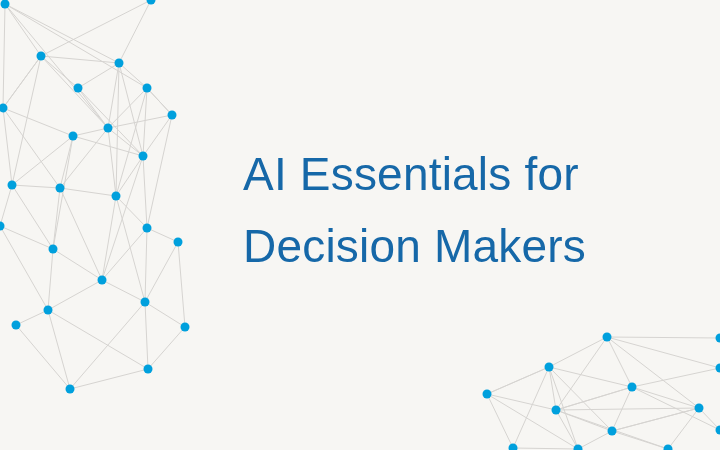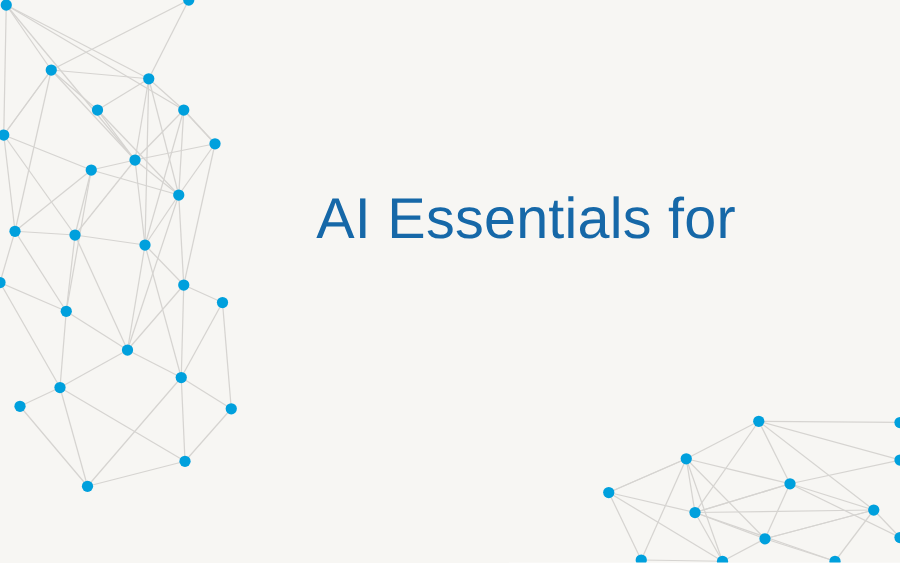--- a/index.html
+++ b/index.html
@@ -30,21 +30,21 @@
   .net-edge {
     stroke: #d6d4d1;
     stroke-width: 1;
     fill: none;
   }
   .net-node {
     fill: #00a0dd;
   }
   #title-block {
     position: absolute;
-    left: 253px;
+    left: 243px;
     top: 138px;
     width: 430px;
   }
   .title-line {
     color: #1668a8;
     font-family: "Liberation Sans", sans-serif;
     font-size: 46px;
     font-weight: 400;
     line-height: 72px;
     letter-spacing: 0.2px;
@@ -206,15 +206,16 @@
         <circle cx="578" cy="449" r="4.5" class="net-node" fill="#00a0dd"></circle>
         <circle cx="668" cy="449" r="4.5" class="net-node" fill="#00a0dd"></circle>
         <circle cx="720" cy="368" r="4.5" class="net-node" fill="#00a0dd"></circle>
         <circle cx="720" cy="338" r="4.5" class="net-node" fill="#00a0dd"></circle>
         <circle cx="720" cy="430" r="4.5" class="net-node" fill="#00a0dd"></circle>
       </g>
     </svg>
 
   <div id="title-block">
     <div class="title-line">AI Essentials for</div>
+    <div class="title-line">Decision Makers</div>
   </div>
 
 </div>
 
 </body></html>

